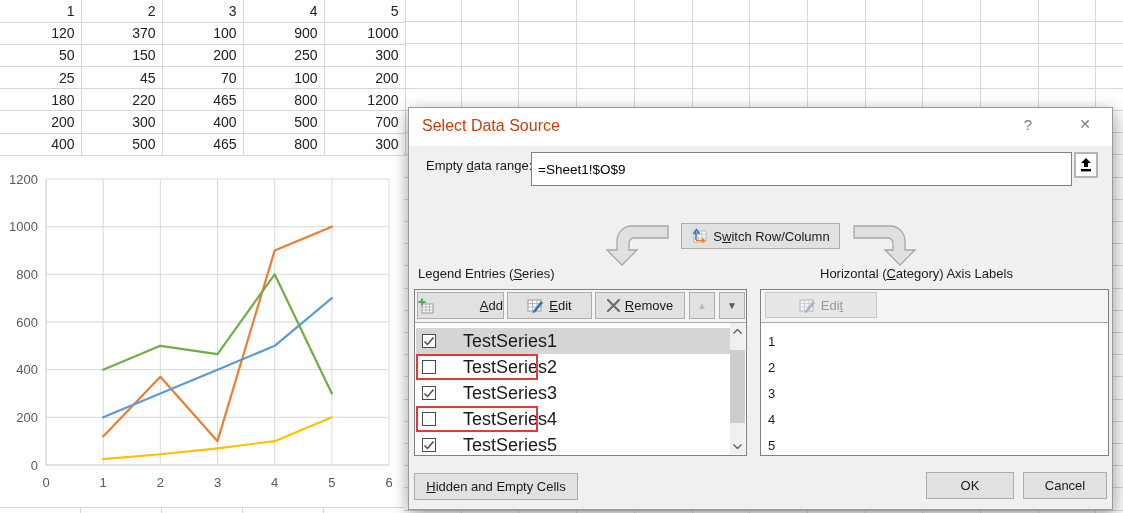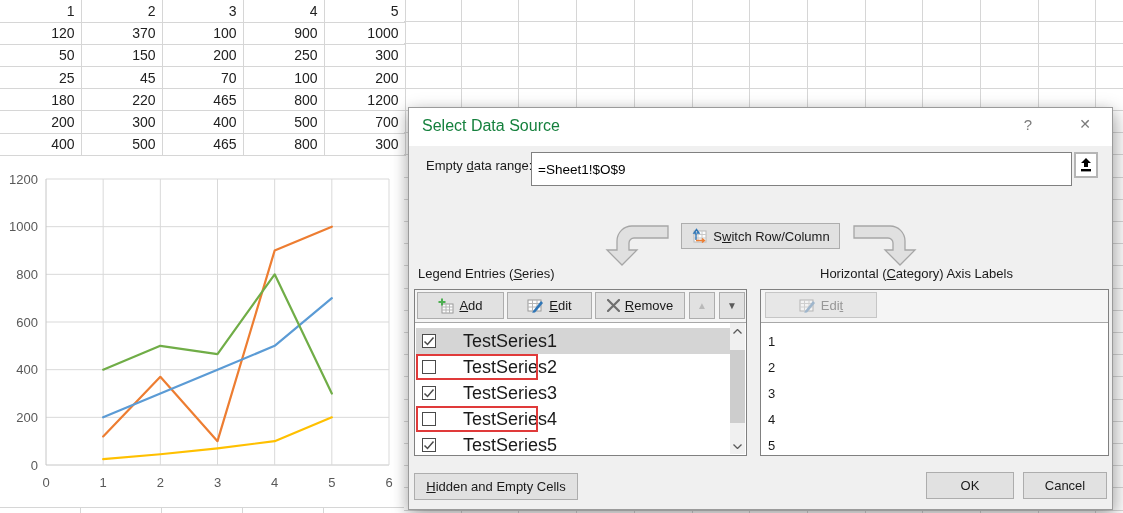--- a/index.html
+++ b/index.html
@@ -18,21 +18,21 @@
   #under-chart{left:0;top:507px;width:404px;height:6px;border-top:1px solid #d6d6d6;
     background:repeating-linear-gradient(to right, transparent 0, transparent 80px, #d6d6d6 80px, #d6d6d6 81px);}
 
   
   #chart{left:0;top:157px;width:404px;height:350px;background:#ffffff;}
 
   
   #dialog{left:408px;top:107px;width:703px;height:401px;background:#f0f0f0;border:1px solid #9b9b9b;
     box-shadow:3px 6px 18px rgba(0,0,0,.30), -3px 3px 12px rgba(0,0,0,.12);}
   #titlebar{left:0;top:0;width:100%;height:38px;background:#ffffff;}
-  #dlg-title{left:13px;top:9px;font-size:16px;color:#15803d;}
+  #dlg-title{left:13px;top:9px;font-size:16px;color:#c2410c;}
   .cap-btn{width:22px;height:22px;top:5px;display:flex;align-items:center;justify-content:center;
     font-size:15px;color:#7b7b7b;cursor:default;}
   #help-btn{left:608px;}
   #close-btn{left:665px;font-size:14px;}
 
   .lbl{font-size:13px;color:#1a1a1a;white-space:nowrap;}
   .accel{text-decoration:underline;}
 
   #range-label{left:17px;top:50px;}
   #range-input{left:122px;top:44px;width:541px;height:26px;box-sizing:border-box;border:1px solid #808080;
@@ -48,21 +48,21 @@
   #arrow-left{left:190px;top:110px;}
   #arrow-right{left:444px;top:110px;}
 
   #legend-label{left:9px;top:158px;}
   #axis-label{left:370px;top:158px;margin-left:41px;}
 
   .panel{top:181px;height:167px;background:#ffffff;border:1px solid #808080;box-sizing:border-box;}
   #legend-panel{left:5px;width:333px;}
   #axis-panel{left:351px;width:349px;}
   .toolstrip{position:absolute;left:0;top:0;right:0;height:32px;border-bottom:1px solid #a8a8a8;background:#f5f5f5;}
-  #add-btn{left:2px;top:2px;width:87px;height:27px;}
+  #add-btn{left:2px;top:2px;width:87px;height:27px;justify-content:space-between;}
   #edit-btn{left:92px;top:2px;width:85px;height:27px;}
   #remove-btn{left:180px;top:2px;width:90px;height:27px;}
   #up-btn{left:274px;top:2px;width:26px;height:27px;font-size:10px;color:#b9b9b9;}
   #down-btn{left:304px;top:2px;width:26px;height:27px;font-size:10px;color:#5a5a5a;}
   #axis-edit-btn{left:4px;top:2px;width:112px;height:26px;}
 
   .listarea{position:absolute;left:1px;right:1px;top:32px;bottom:1px;overflow:hidden;padding-top:6px;}
   .srow{position:relative;height:26px;display:flex;align-items:center;}
   .srow.sel{background:#d5d5d5;width:calc(100% - 15px);}
   .cb{position:absolute;left:6px;width:14px;height:14px;box-sizing:border-box;border:1px solid #4a4a4a;background:#fff;

